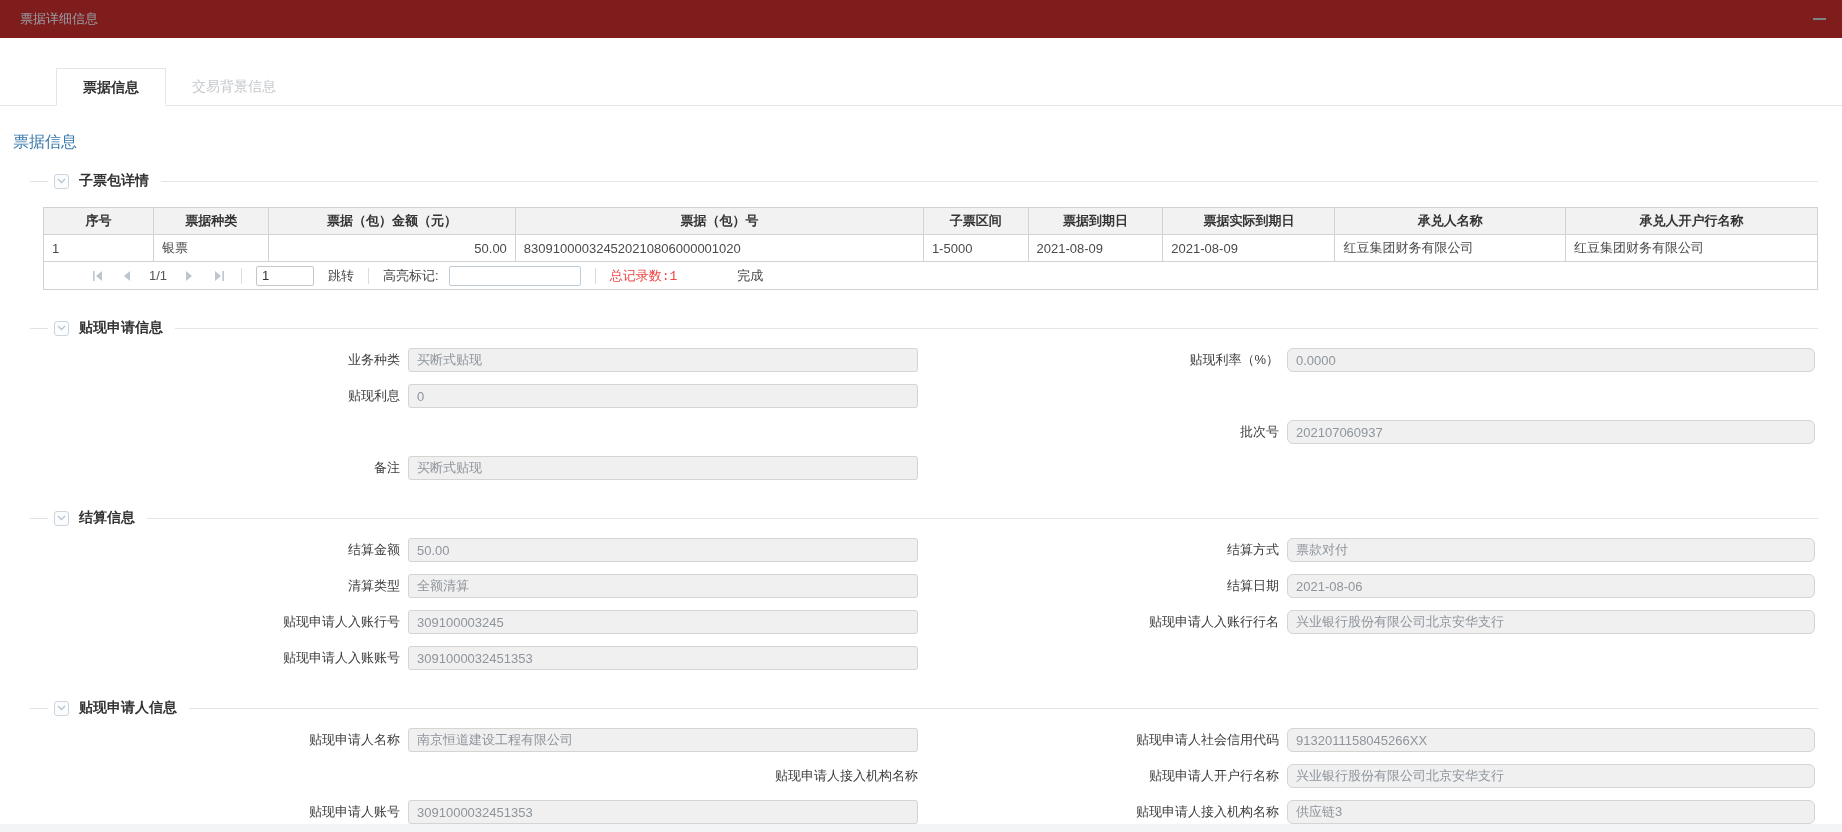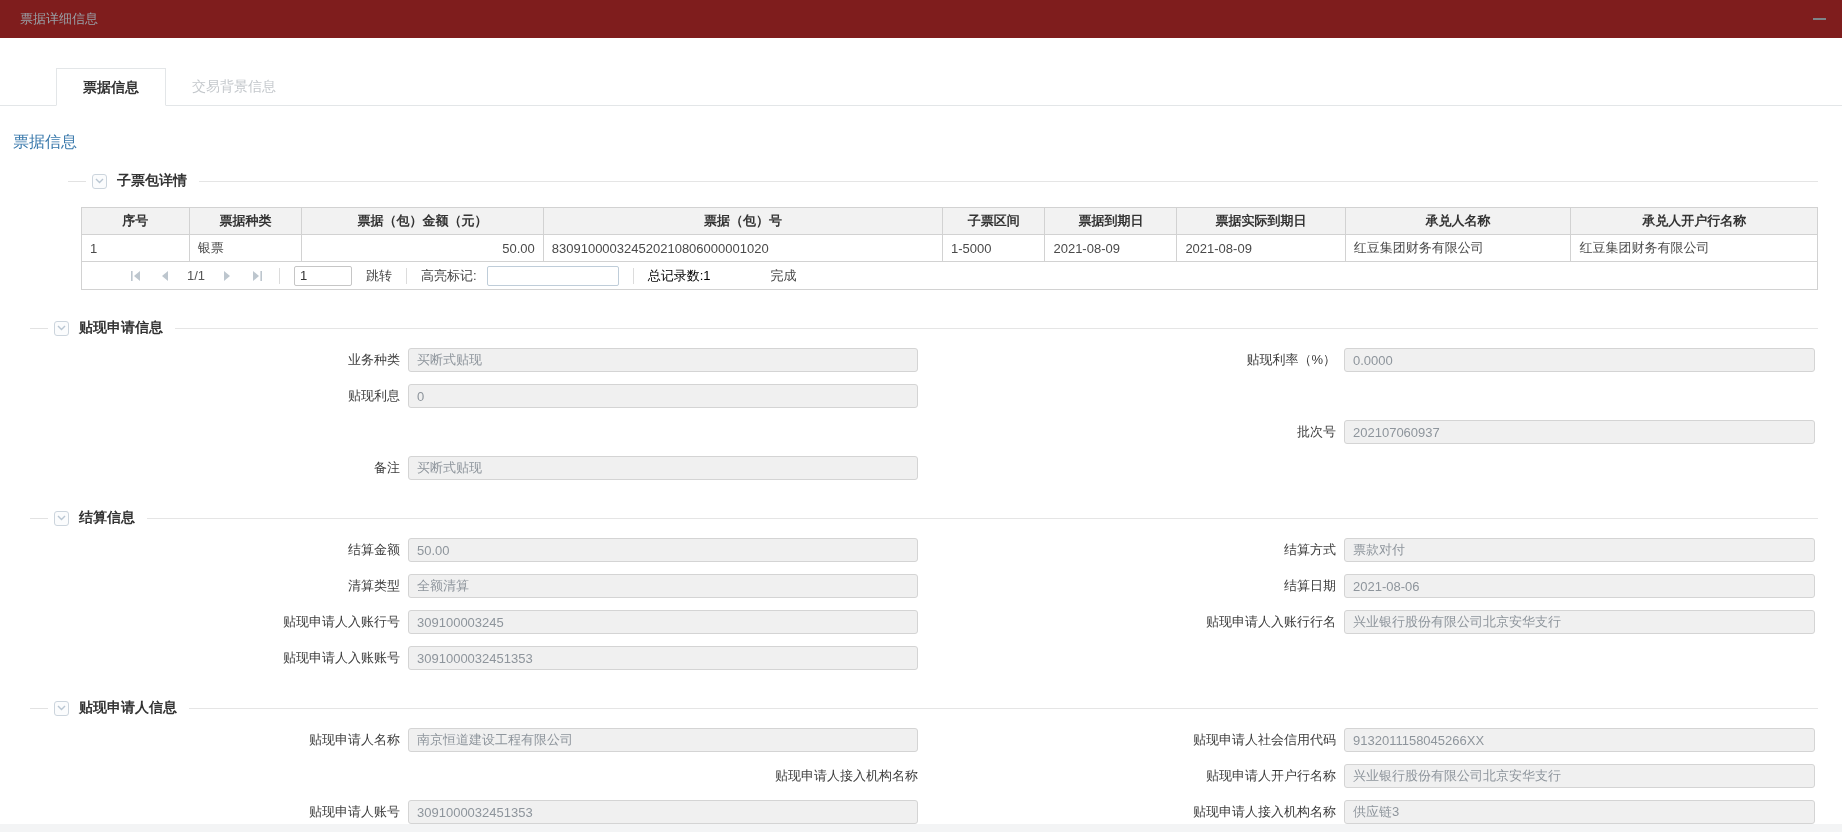--- a/index.html
+++ b/index.html
@@ -16,49 +16,49 @@
 
   .page-heading { margin:26px 0 0 13px; font-size:16px; color:#3878ab; }
 
   .section-header { display:flex; align-items:center; height:20px; margin-left:30px; margin-right:24px; }
   .section-header .dash { width:18px; height:1px; background:#e2e2e2; }
   .collapse-icon { width:15px; height:15px; margin-left:6px; border:1px solid #ccd5dd; border-radius:3px; background:#fbfcfd;
                    display:inline-flex; align-items:center; justify-content:center; cursor:pointer; }
   .section-title { margin-left:10px; font-size:14px; font-weight:bold; color:#333; white-space:nowrap; }
   .section-header .hline { flex:1; height:1px; background:#e5e5e5; margin-left:12px; }
 
-  #section-subbill { margin-top:18px;padding-left:38px; }
+  #section-subbill { margin-top:18px; }
   .table-wrap { margin:16px 24px 0 43px; }
   table.subbill { width:100%; border-collapse:collapse; table-layout:fixed; font-size:13px; }
   table.subbill th { background:#f2f2f2; border:1px solid #d2d2d2; height:27px; padding:0 8px; font-weight:bold; color:#333; text-align:center; overflow:hidden; white-space:nowrap; }
   table.subbill td { border:1px solid #d2d2d2; height:27px; padding:0 8px; color:#4a4a4a; background:#fff; overflow:hidden; white-space:nowrap; }
 
   .pager { margin:0 24px 0 43px; height:28px; border:1px solid #d2d2d2; border-top:none; display:flex; align-items:center; font-size:13px; color:#555; }
   .pg-btn { display:inline-flex; align-items:center; justify-content:center; width:16px; height:16px; cursor:pointer; }
   .pg-btn svg { display:block; }
   .pg-text { margin:0 14px; color:#555; }
   .vsep { width:1px; height:16px; background:#dcdcdc; margin:0 14px; }
   .pg-input { width:58px; height:20px; border:1px solid #c6c6c6; border-radius:2px; font-size:13px; color:#333; padding:0 5px; background:#fff; }
   .jump { margin-left:14px; cursor:pointer; color:#444; }
   .hl-label { color:#444; }
   .hl-input { width:132px; height:20px; border:1px solid #bfcdd9; border-radius:2px; margin-left:10px; background:#fff; }
-  .total { color:#000000; }
+  .total { color:#ef4444;font-family:Liberation Mono, monospace; }
   .status-done { margin-left:60px; color:#444; }
 
   .section.form { margin-top:28px; }
   .section.form .rows { margin-top:10px; }
   .form-row { display:flex; height:24px; margin-bottom:12px; }
   .fcell { display:flex; align-items:center; justify-content:flex-end; }
   .fcell.left { width:918px; }
   .fcell.right { width:897px; }
   .flabel { font-size:13px; color:#3c3c3c; white-space:nowrap; }
   .finput { height:24px; margin-left:8px; background:#f0f0f0; border:1px solid #d4d4d4; border-radius:3px;
             font-size:13px; color:#8e959c; padding:0 8px; font-family:"Liberation Sans","DejaVu Sans",sans-serif; }
   .fcell.left .finput { width:510px; }
-  .fcell.right .finput { width:471px; }
+  .fcell.right .finput { width:528px;border-radius:6px; }
 
   .bottom-strip { position:absolute; left:0; bottom:0; width:100%; height:8px; background:#f3f4f5; }
 </style>
 </head>
 <body>
 
 <div class="window">
 
   <div class="titlebar">
     <span class="title">票据详细信息</span>

